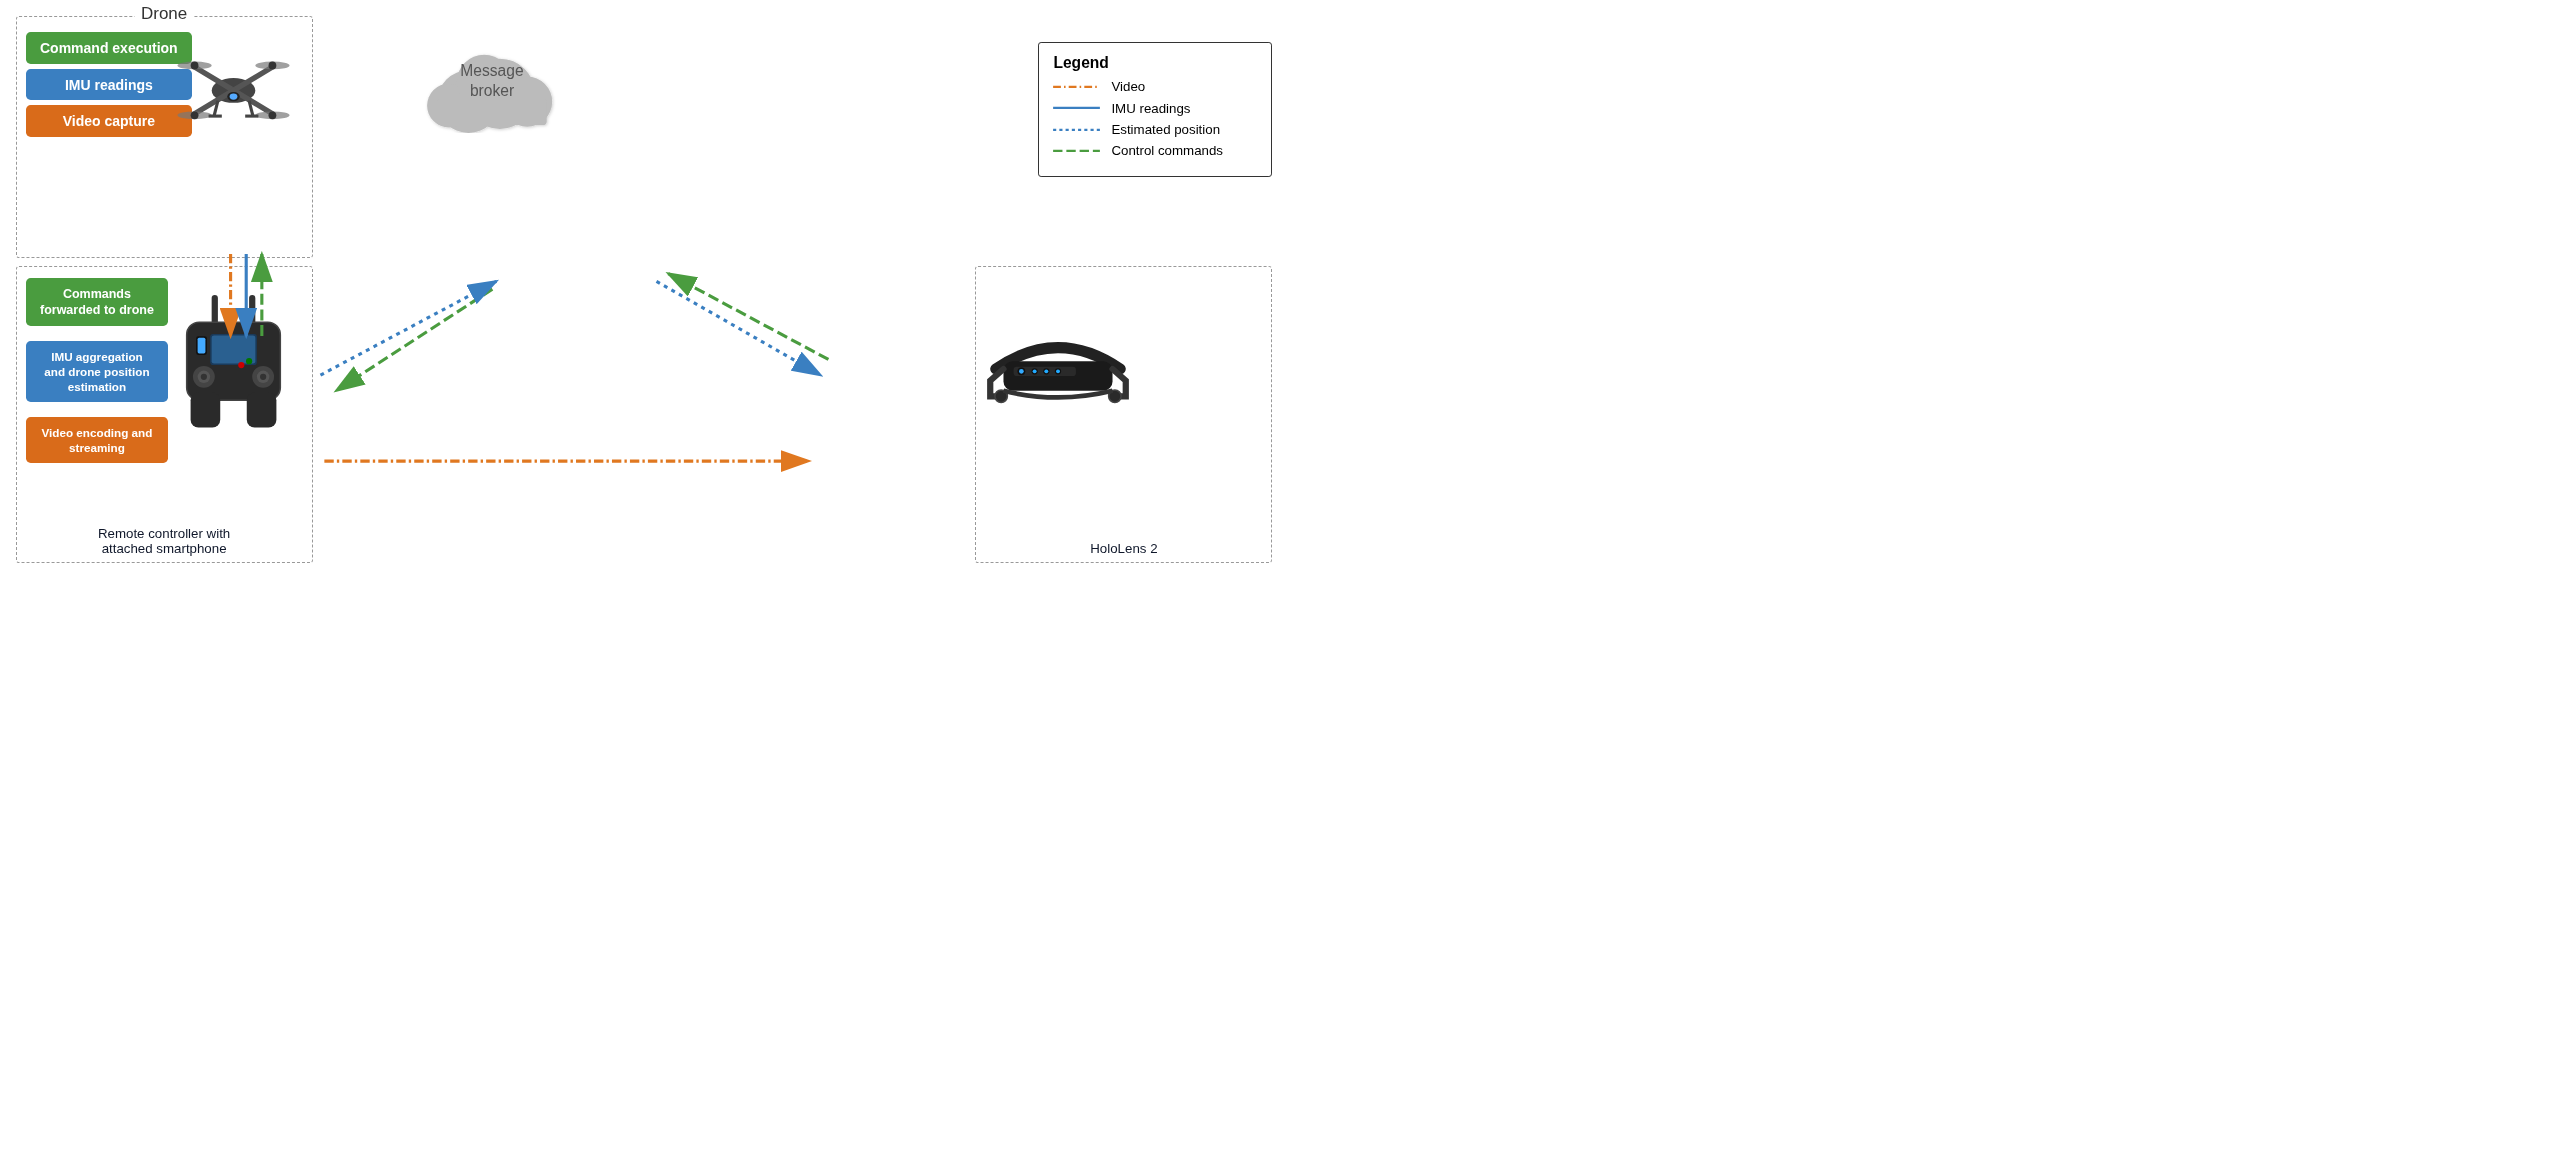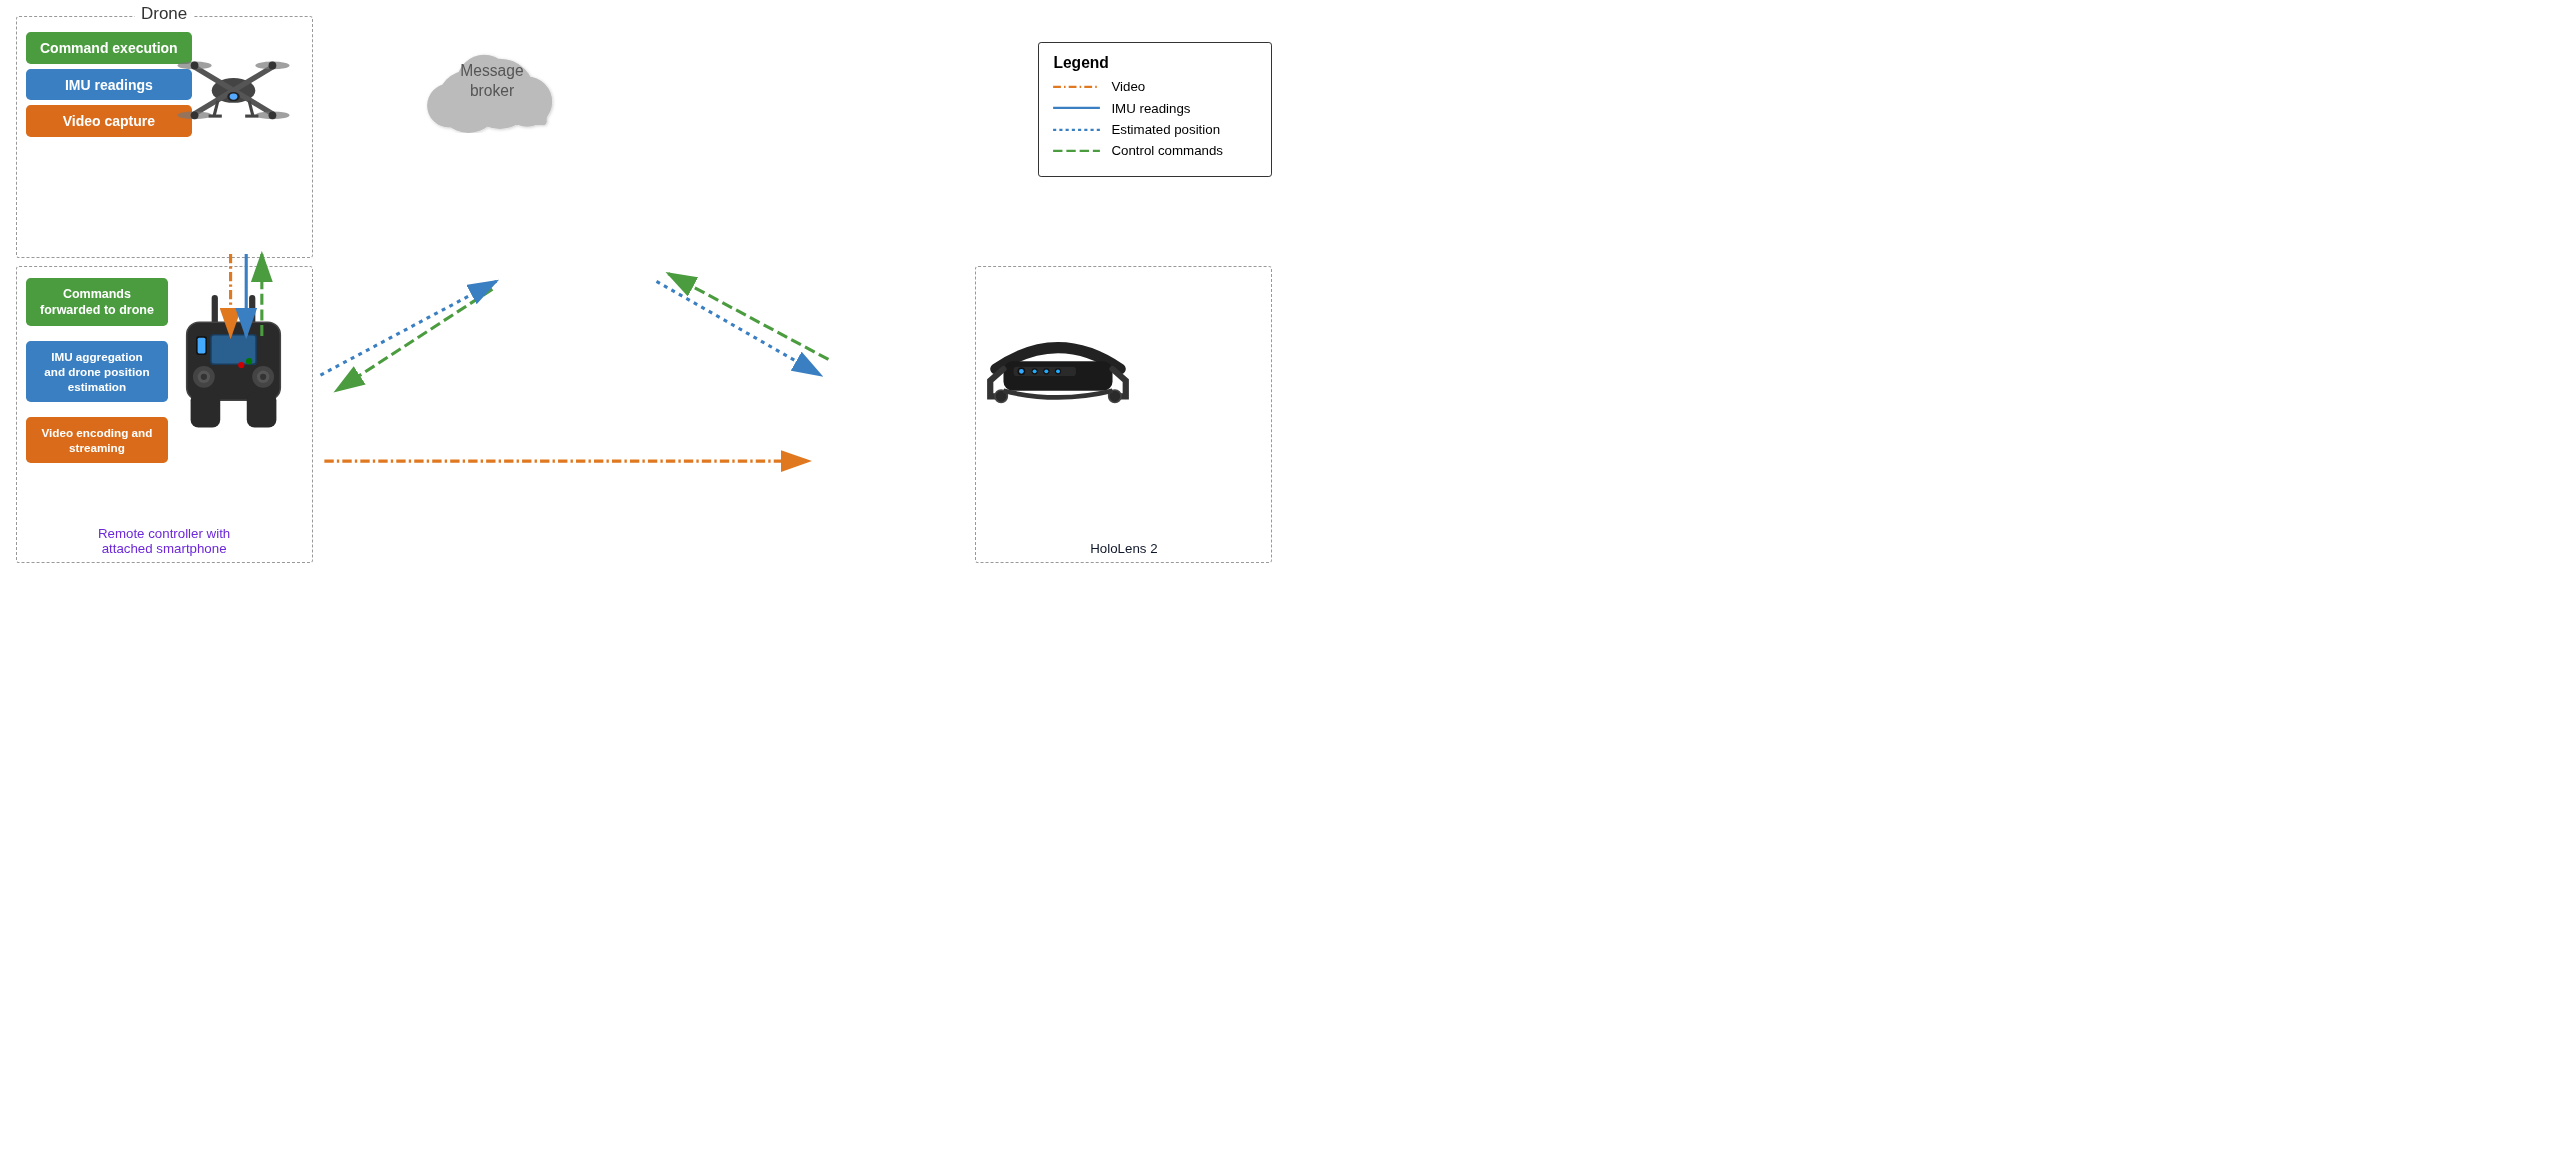--- a/index.html
+++ b/index.html
@@ -107,21 +107,21 @@
       justify-content: center;
     }
 
     .remote-caption {
       position: absolute;
       bottom: 6.3px;
       left: 0;
       right: 0;
       text-align: center;
       font-size: 13.3px;
-      color: #6d28d9;
+      color: #0f172a;
     }
 
     
     .hololens-box {
       position: absolute;
       top: 266px;
       right: 15.6px;
       width: 297px;
       height: 297px;
       border: 1.6px dashed #999;

